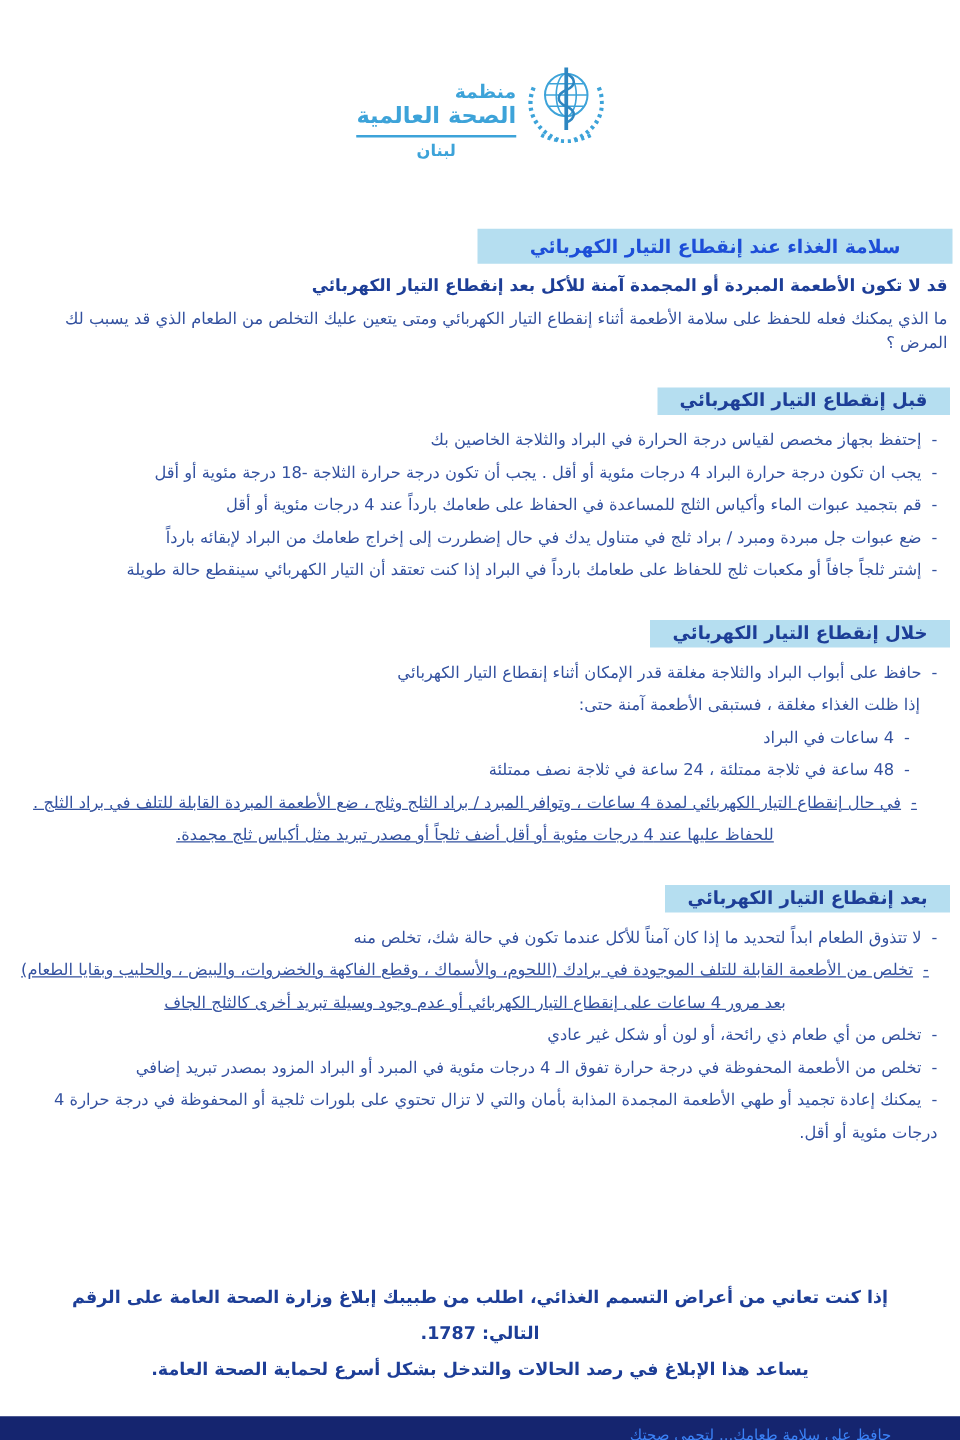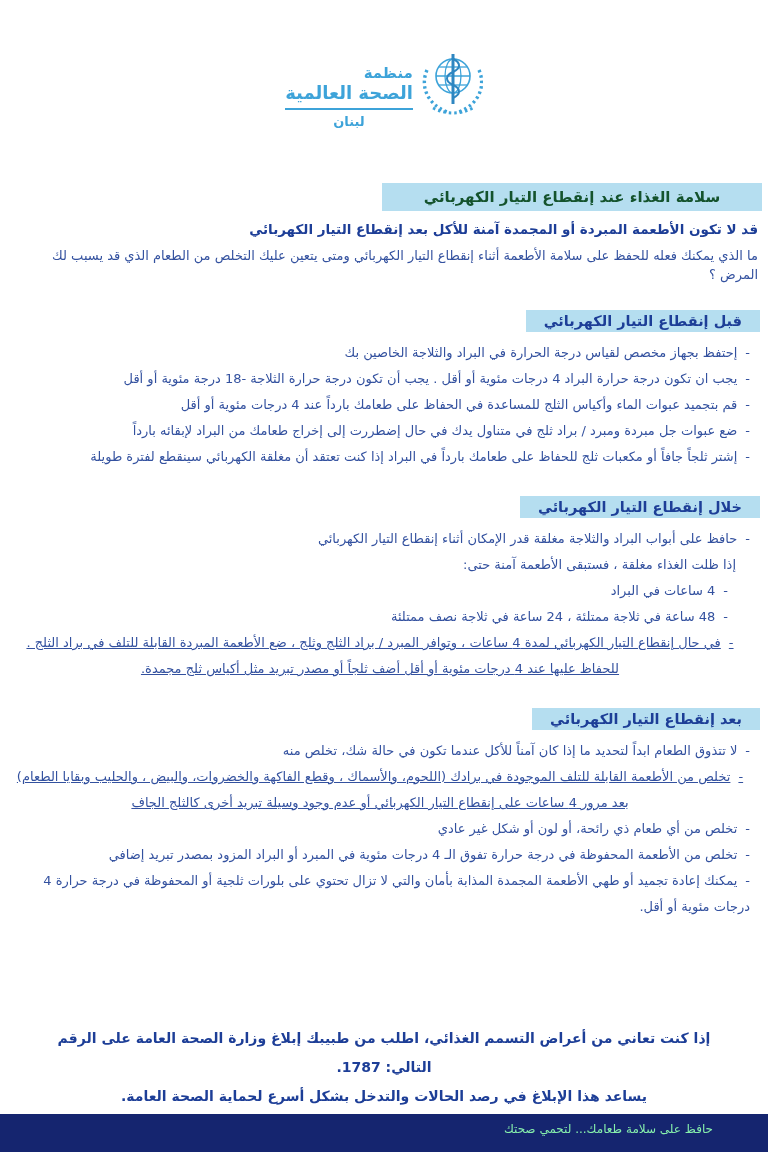--- a/index.html
+++ b/index.html
@@ -63,21 +63,21 @@
   }
 
   
   .title-bar {
     width: 380px;
     margin: 54px 6px 0 auto;
     background: #b5def0;
     text-align: center;
     font-weight: bold;
     font-size: 15px;
-    color: #14532d;
+    color: #1d4ed8;
     padding: 5px 0;
   }
 
   
   .intro-bold {
     margin: 8px 10px 0 10px;
     text-align: right;
     font-weight: bold;
     font-size: 13.5px;
     line-height: 20px;
@@ -132,23 +132,23 @@
     line-height: 29px;
     color: #1d3e97;
   }
 
   
   .footer-bar {
     position: absolute;
     bottom: 0;
     left: 0;
     right: 0;
-    height: 38px;
+    height: 19px;
     background: #15256f;
-    color: #86efac;
+    color: #3b82f6;
     font-size: 12px;
     line-height: 30px;
     text-align: right;
     padding-left: 10px;
     padding-right: 55px;
     box-sizing: border-box;
   }
 </style>
 </head>
 <body>
@@ -184,21 +184,21 @@
 <div class="intro-bold">قد لا تكون الأطعمة المبردة أو المجمدة آمنة للأكل بعد إنقطاع التيار الكهربائي</div>
 <div class="intro-q">ما الذي يمكنك فعله للحفظ على سلامة الأطعمة أثناء إنقطاع التيار الكهربائي ومتى يتعين عليك التخلص من الطعام الذي قد يسبب لك المرض ؟</div>
 
 <div class="sec-head">
   <span>قبل إنقطاع التيار الكهربائي</span>
 </div>
 <div class="bullet">إحتفظ بجهاز مخصص لقياس درجة الحرارة في البراد والثلاجة الخاصين بك</div>
 <div class="bullet">يجب ان تكون درجة حرارة البراد 4 درجات مئوية أو أقل . يجب أن تكون درجة حرارة الثلاجة -18 درجة مئوية أو أقل</div>
 <div class="bullet">قم بتجميد عبوات الماء وأكياس الثلج للمساعدة في الحفاظ على طعامك بارداً عند 4 درجات مئوية أو أقل</div>
 <div class="bullet">ضع عبوات جل مبردة ومبرد / براد ثلج في متناول يدك في حال إضطررت إلى إخراج طعامك من البراد لإبقائه بارداً</div>
-<div class="bullet">إشتر ثلجاً جافاً أو مكعبات ثلج للحفاظ على طعامك بارداً في البراد إذا كنت تعتقد أن مغلقة الكهربائي سينقطع لفترة طويلة</div>
+<div class="bullet">إشتر ثلجاً جافاً أو مكعبات ثلج للحفاظ على طعامك بارداً في البراد إذا كنت تعتقد أن التيار الكهربائي سينقطع حالة طويلة</div>
 
 <div class="sec-head">
   <span>خلال إنقطاع التيار الكهربائي</span>
 </div>
 <div class="bullet">حافظ على أبواب البراد والثلاجة مغلقة قدر الإمكان أثناء إنقطاع التيار الكهربائي</div>
 <div class="plain">إذا ظلت الغذاء مغلقة ، فستبقى الأطعمة آمنة حتى:</div>
 <div class="subbullet">4 ساعات في البراد</div>
 <div class="subbullet">48 ساعة في ثلاجة ممتلئة ، 24 ساعة في ثلاجة نصف ممتلئة</div>
 <div class="bullet wrap">في حال إنقطاع التيار الكهربائي لمدة 4 ساعات ، وتوافر المبرد / براد الثلج وثلج ، ضع الأطعمة المبردة القابلة للتلف في براد الثلج . للحفاظ عليها عند 4 درجات مئوية أو أقل أضف ثلجاً أو مصدر تبريد مثل أكياس ثلج مجمدة.</div>
 

